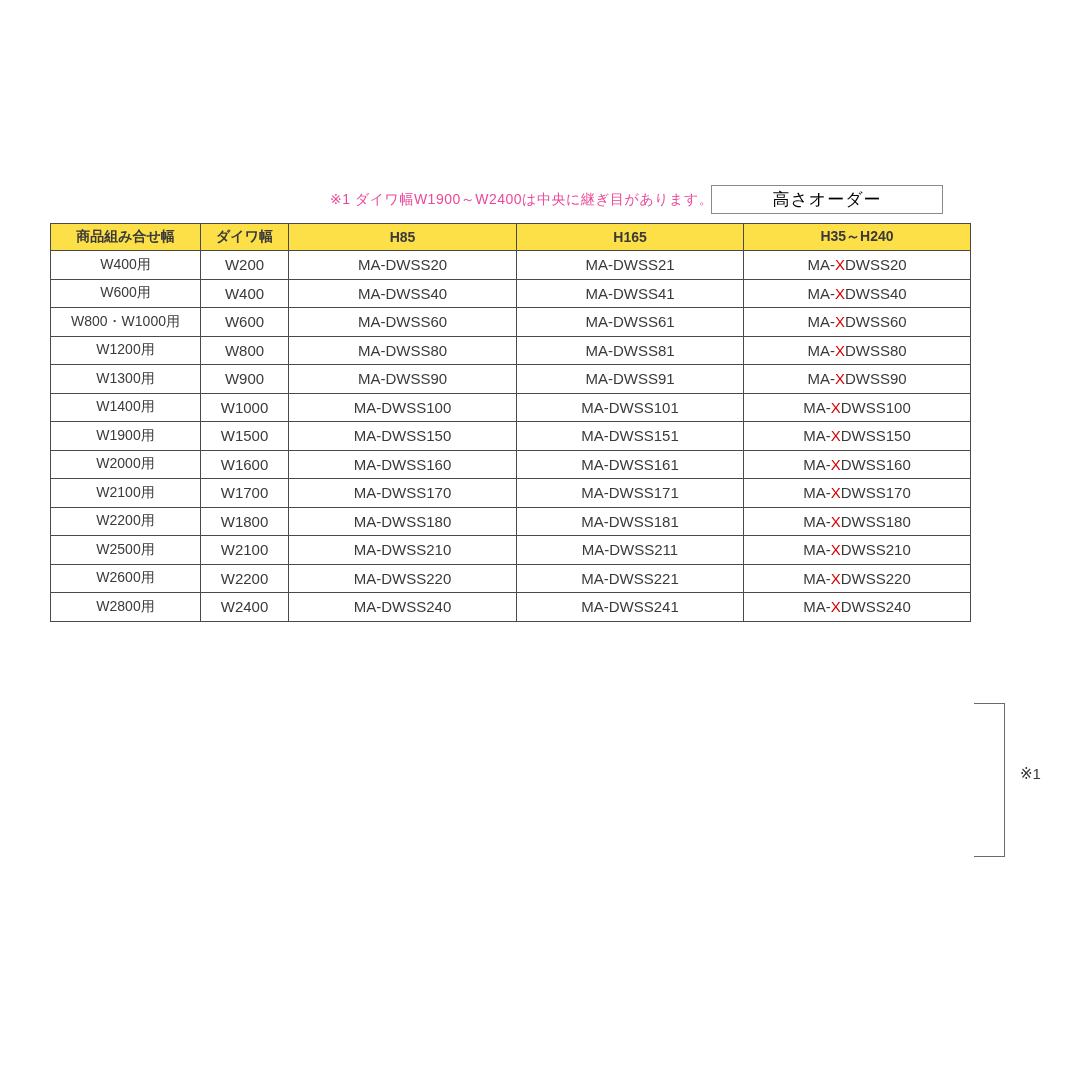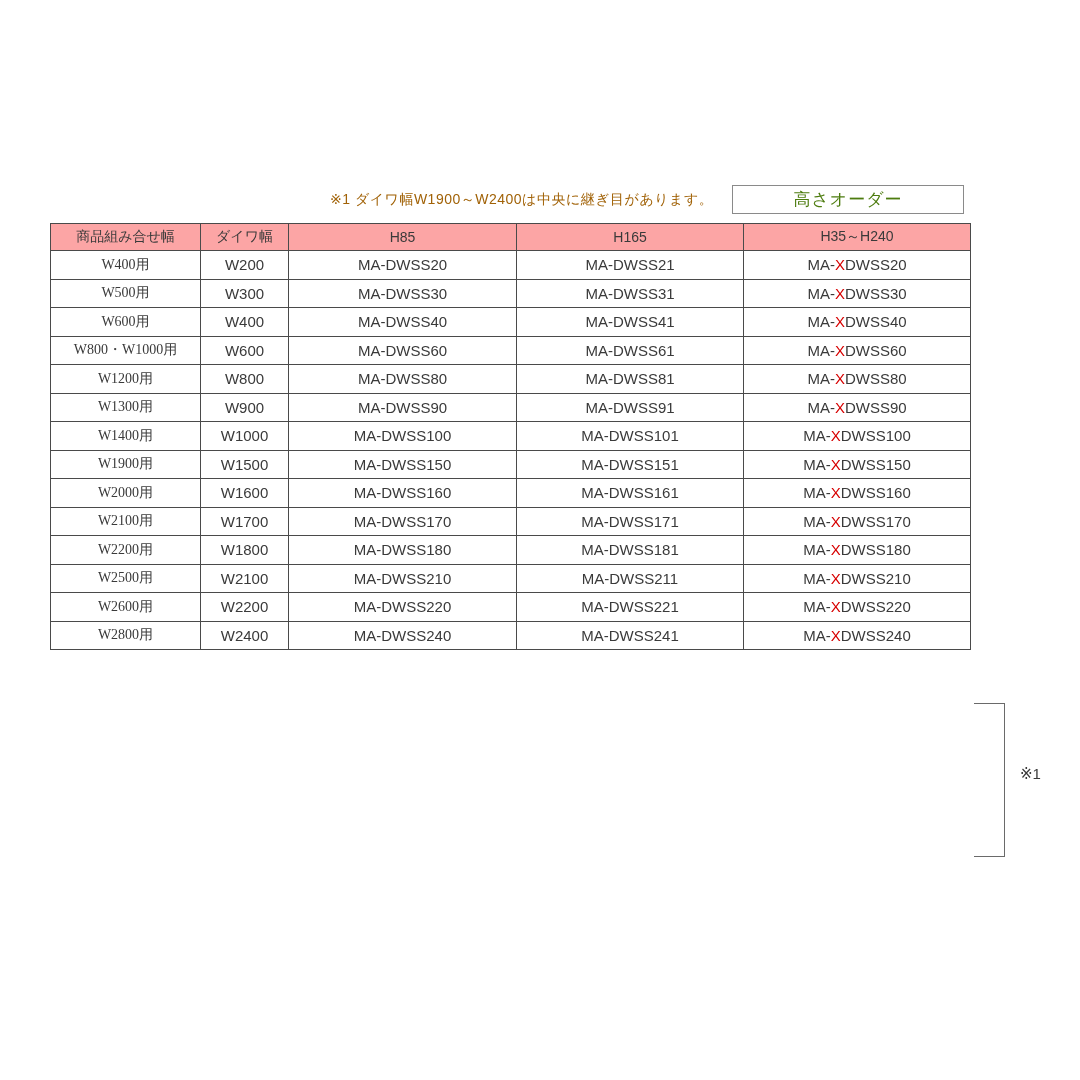--- a/index.html
+++ b/index.html
@@ -14,38 +14,38 @@
     height: 1080px;
     background: #ffffff;
     overflow: hidden;
     color: #3a3a3a;
   }
   .note {
     position: absolute;
     left: 330px;
     top: 191px;
     font-size: 14px;
-    color: #a16207;
+    color: #ec4899;
     letter-spacing: 0.5px;
     white-space: nowrap;
   }
   .order-box {
     position: absolute;
-    left: 732px;
+    left: 711px;
     top: 185px;
     width: 230px;
     height: 27px;
     border: 1px solid #8a8a8a;
     background: #ffffff;
     display: flex;
     align-items: center;
     justify-content: center;
     font-size: 17px;
     letter-spacing: 1px;
-    color: #4d7c0f;
+    color: #000000;
   }
   table.spec-table {
     position: absolute;
     left: 50px;
     top: 223px;
     width: 920px;
     border-collapse: collapse;
     table-layout: fixed;
     background: #ffffff;
   }
@@ -55,30 +55,29 @@
     text-align: center;
     vertical-align: middle;
     padding: 0;
     overflow: hidden;
     white-space: nowrap;
     color: #3a3a3a;
   }
   table.spec-table th {
     height: 26px;
     font-size: 14px;
-    font-weight: normal;
-    background: #fca5a5;
+    font-weight: bold;
+    background: #fde047;
   }
   table.spec-table td {
     height: 27.5px;
     font-size: 15px;
   }
   table.spec-table td.jp {
     font-size: 14px;
-    font-family: Liberation Serif, serif;
   }
   .red {
     color: var(--highlight-red, #d70000);
   }
   .bracket {
     position: absolute;
     left: 974px;
     top: 703px;
     width: 30px;
     height: 152px;
@@ -125,27 +124,20 @@
     </thead>
     <tbody>
         <tr>
           <td class="jp">W400用</td>
           <td>W200</td>
           <td>MA-DWSS20</td>
           <td>MA-DWSS21</td>
           <td><span>MA-</span><span class="red">X</span><span>DWSS20</span></td>
         </tr>
         <tr>
-          <td class="jp">W500用</td>
-          <td>W300</td>
-          <td>MA-DWSS30</td>
-          <td>MA-DWSS31</td>
-          <td><span>MA-</span><span class="red">X</span><span>DWSS30</span></td>
-        </tr>
-        <tr>
           <td class="jp">W600用</td>
           <td>W400</td>
           <td>MA-DWSS40</td>
           <td>MA-DWSS41</td>
           <td><span>MA-</span><span class="red">X</span><span>DWSS40</span></td>
         </tr>
         <tr>
           <td class="jp">W800・W1000用</td>
           <td>W600</td>
           <td>MA-DWSS60</td>

